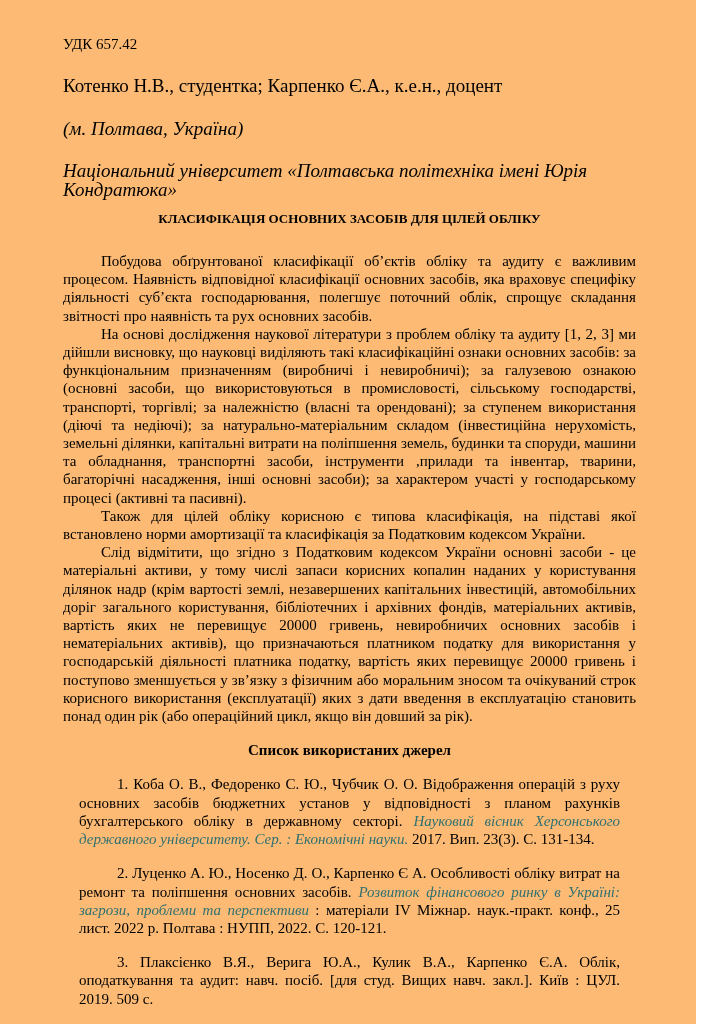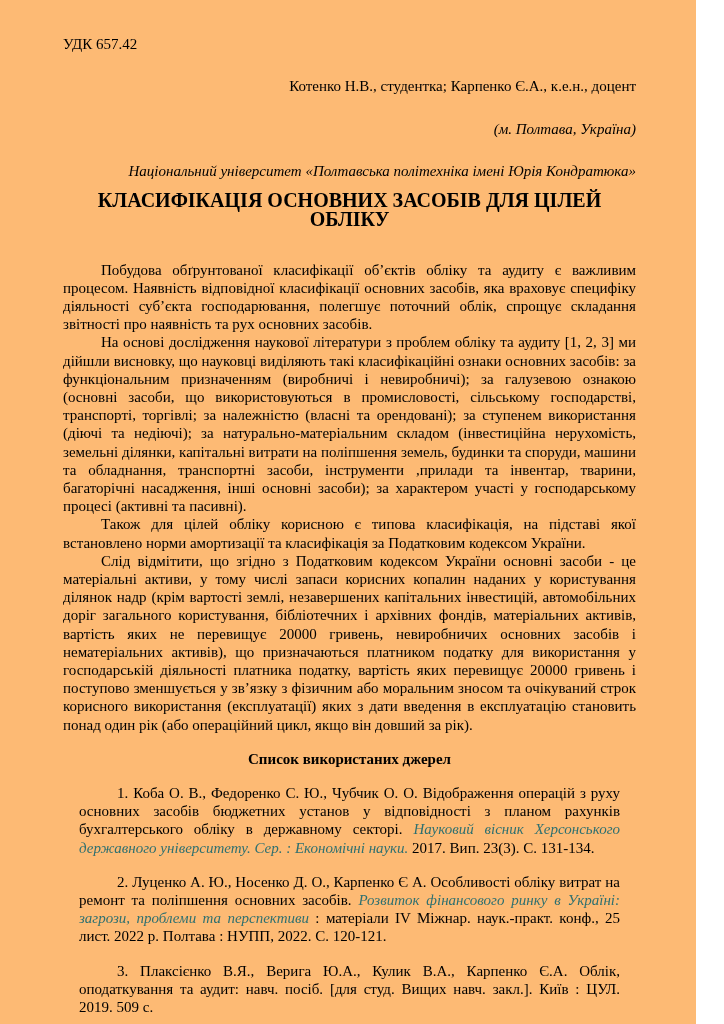--- a/index.html
+++ b/index.html
@@ -21,32 +21,32 @@
     padding: 35px 60px 0 63px;
     background: #fdba74;
   }
   .udk {
     font-size: 15px;
     line-height: 18px;
     margin-bottom: 4px;
     text-align: left;
   }
   .headline {
-    font-size: 15px;
+    font-size: 19px;
     line-height: 18.5px;
-    text-align: right;
+    text-align: left;
     margin-top: 24px;
   }
   .italic { font-style: italic; }
   .title {
-    font-size: 20px;
+    font-size: 13px;
     font-weight: bold;
     text-align: center;
     line-height: 19px;
-    margin: 10px 0 32px 0;
+    margin: 10px 0 24px 0;
   }
   p.body-par {
     font-size: 15px;
     line-height: 18.2px;
     text-align: justify;
     text-indent: 38px;
     margin: 0;
   }
   .refs-heading {
     font-size: 15px;

